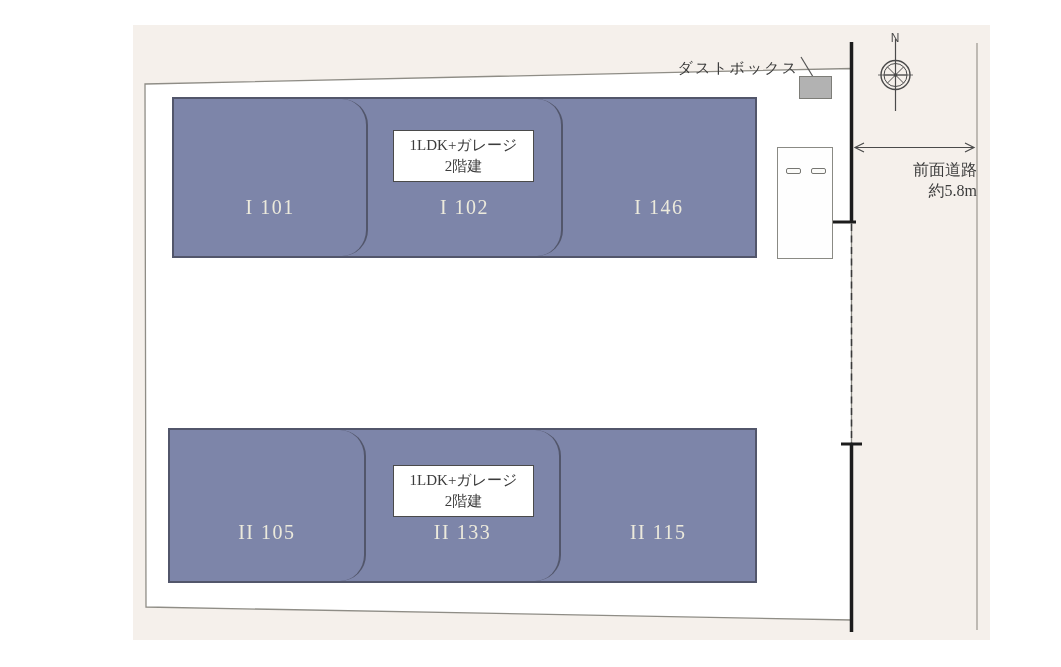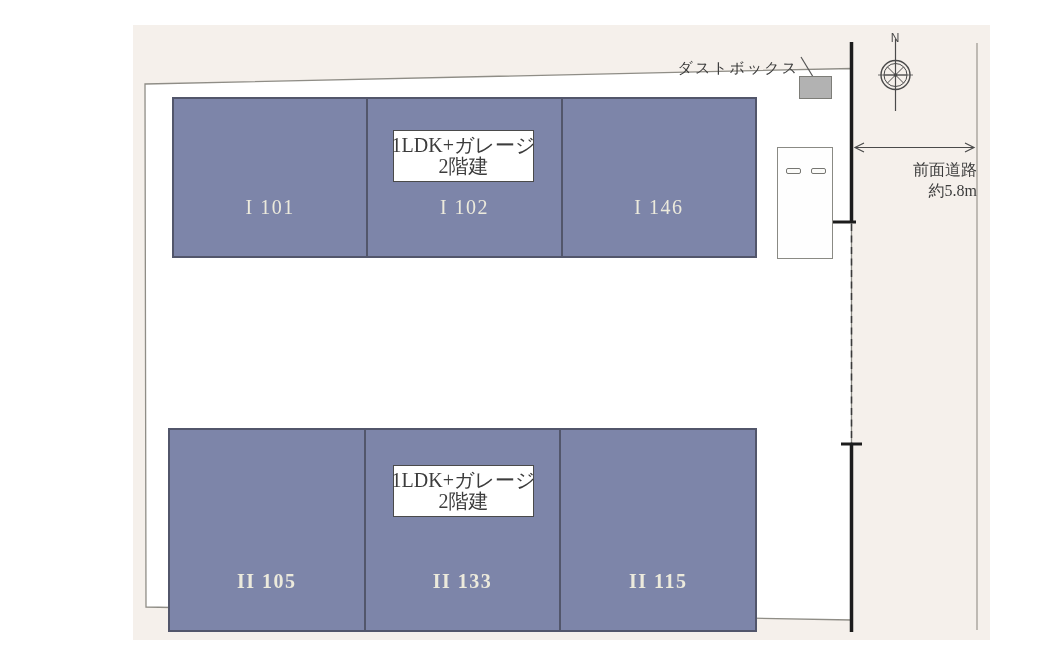--- a/index.html
+++ b/index.html
@@ -27,41 +27,41 @@
   }
   .overlay-svg{position:absolute;left:0;top:0;width:1061px;height:667px;}
 
   .unit-row{
     position:absolute;display:flex;
     background:var(--unit-fill);
     border:2px solid var(--unit-border);
     box-sizing:border-box;
   }
   .row-1{left:172px;top:97px;width:585px;height:161px;}
-  .row-2{left:168px;top:428px;width:589px;height:204px;font-weight:bold;}
+  .row-2{left:168px;top:428px;width:589px;height:155px;}
   .unit-cell{
     flex:1;display:flex;align-items:flex-end;justify-content:center;
     border-right:2px solid var(--unit-border);
-    padding-bottom:39px;box-sizing:border-box;
+    padding-bottom:39px;box-sizing:border-box;border-radius:26px;
   }
   .unit-cell:last-child{border-right:none;}
   .unit-label{
     color:var(--unit-text);font-size:20px;line-height:1;
     letter-spacing:1.5px;white-space:pre;
   }
 
   .type-box{
     position:absolute;width:141px;height:52px;
     background:#ffffff;border:1px solid #4a4a4a;box-sizing:border-box;
     display:flex;flex-direction:column;align-items:center;justify-content:center;
     z-index:3;
   }
   .type-box-1{left:393px;top:130px;}
   .type-box-2{left:393px;top:465px;}
-  .type-line{font-size:20px;line-height:21px;color:var(--text-dark);white-space:nowrap;}
+  .type-line{font-size:15px;line-height:21px;color:var(--text-dark);white-space:nowrap;}
 
   .dustbox{
     position:absolute;left:799px;top:76px;width:33px;height:23px;
     background:var(--dustbox-fill);border:1px solid #7d7d78;box-sizing:border-box;
   }
   .dustbox-label{
     position:absolute;left:655px;top:59px;width:144px;text-align:right;
     font-size:15px;letter-spacing:2px;color:var(--text-dark);white-space:nowrap;
   }
 

